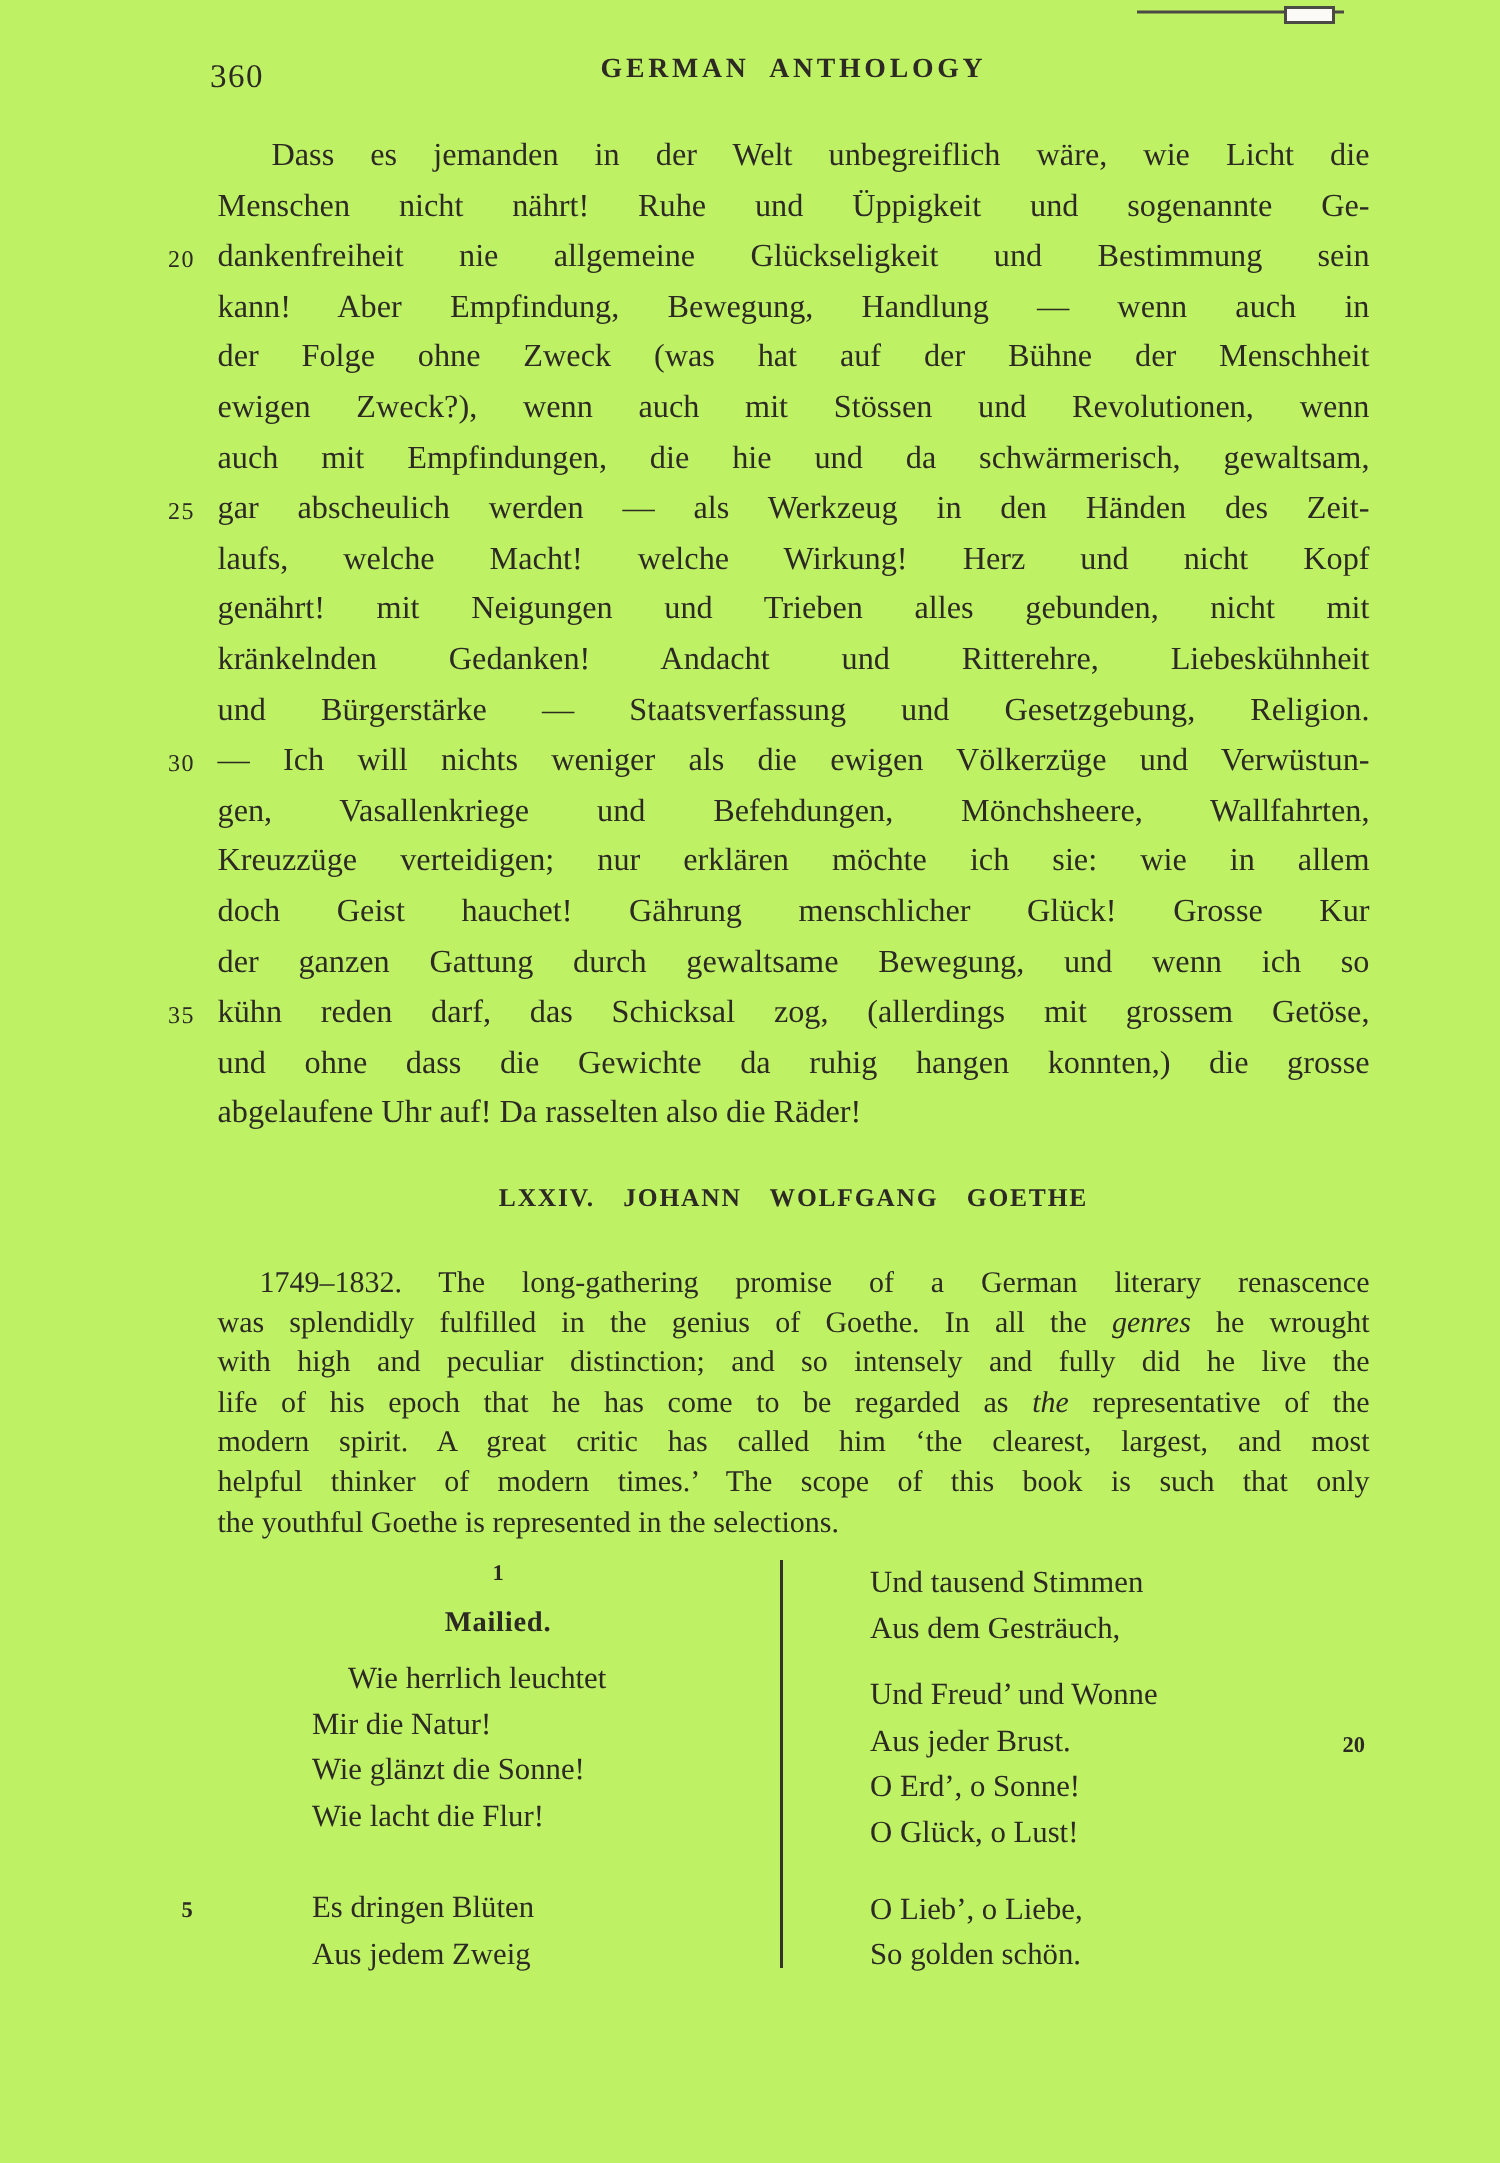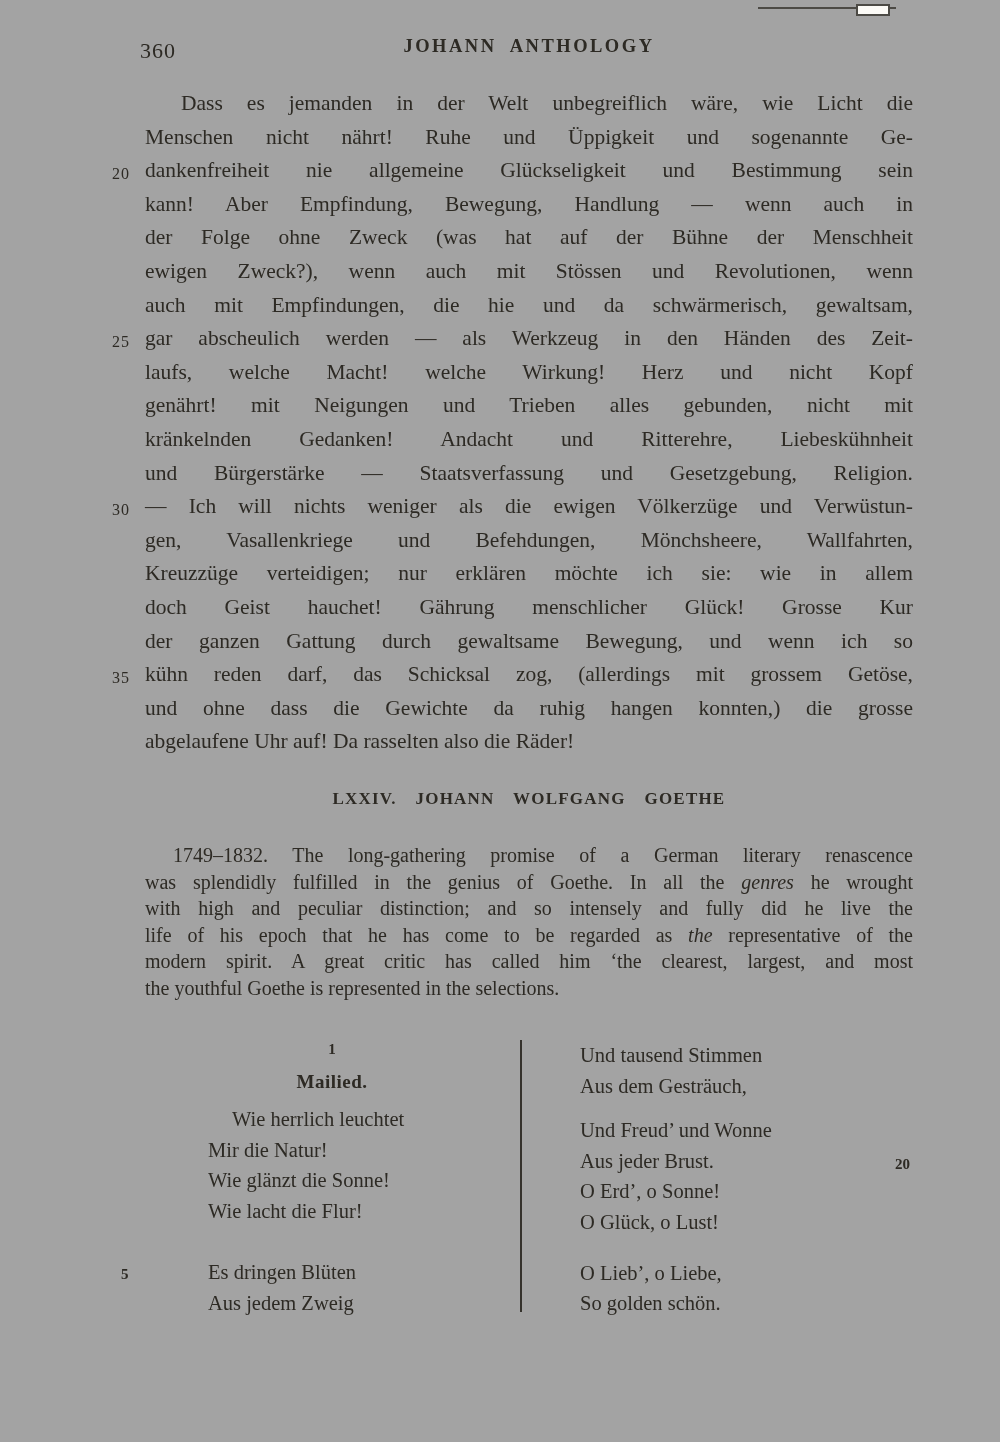--- a/index.html
+++ b/index.html
@@ -4,21 +4,21 @@
 <style>
   * { margin:0; padding:0; box-sizing:border-box; }
   html,body { background:#fbfaf6; }
   body {
     width:1000px; height:1442px;
     font-family:"Liberation Serif","DejaVu Serif",serif;
     color:#2d2a24;
   }
   .page {
     position:relative; width:1000px; height:1442px;
-    background:#a3a3a3; overflow:hidden;
+    background:#bef264; overflow:hidden;
   }
   
   .artifact-line { position:absolute; top:7px; left:758px; width:138px; height:2px; background:#4c4a45; }
   .artifact-box  { position:absolute; top:4px; left:856px; width:34px; height:12px; border:2px solid #4c4a45; background:#fbfaf6; }
 
   
   .header { position:absolute; top:36px; left:145px; width:768px; height:28px; }
   .page-number { position:absolute; left:-5px; top:2px; font-size:22px; letter-spacing:1px; }
   .header-title {
     text-align:center; font-size:18.5px; font-weight:bold;
@@ -69,21 +69,21 @@
 </head>
 <body>
 
 <div class="page">
 
   <div class="artifact-line"></div>
   <div class="artifact-box"></div>
 
   <div class="header">
     <span class="page-number">360</span>
-    <div class="header-title">JOHANN ANTHOLOGY</div>
+    <div class="header-title">GERMAN ANTHOLOGY</div>
   </div>
 
   <div class="prose">
       <div class="prose-line first"><span>Dass es jemanden in der Welt unbegreiflich wäre, wie Licht die</span></div>
       <div class="prose-line"><span>Menschen nicht nährt!  Ruhe und Üppigkeit und sogenannte Ge-</span></div>
       <div class="prose-line"><span class="margin-num">20</span><span>dankenfreiheit nie allgemeine Glückseligkeit und Bestimmung sein</span></div>
       <div class="prose-line"><span>kann!  Aber Empfindung, Bewegung, Handlung — wenn auch in</span></div>
       <div class="prose-line"><span>der Folge ohne Zweck (was hat auf der Bühne der Menschheit</span></div>
       <div class="prose-line"><span>ewigen Zweck?), wenn auch mit Stössen und Revolutionen, wenn</span></div>
       <div class="prose-line"><span>auch mit Empfindungen, die hie und da schwärmerisch, gewaltsam,</span></div>
@@ -103,20 +103,21 @@
     </div>
 
   <div class="section-heading">LXXIV.  JOHANN  WOLFGANG  GOETHE</div>
 
   <div class="bio">
       <div class="bio-line first"><span>1749–1832.  The long-gathering promise of a German literary renascence</span></div>
       <div class="bio-line"><span>was splendidly fulfilled in the genius of Goethe.  In all the </span><span class="it">genres</span><span> he wrought</span></div>
       <div class="bio-line"><span>with high and peculiar distinction; and so intensely and fully did he live the</span></div>
       <div class="bio-line"><span>life of his epoch that he has come to be regarded as </span><span class="it">the</span><span> representative of the</span></div>
       <div class="bio-line"><span>modern spirit.  A great critic has called him ‘the clearest, largest, and most</span></div>
+      <div class="bio-line"><span>helpful thinker of modern times.’  The scope of this book is such that only</span></div>
       <div class="bio-line last"><span>the youthful Goethe is represented in the selections.</span></div>
     </div>
 
   <div class="poem">
     <div class="poem-divider"></div>
     <div class="poem-left">
       <div class="poem-number">1</div>
       <div class="poem-title">Mailied.</div>
       <div>
           <div class="poem-line indent"><span>Wie herrlich leuchtet</span></div>

